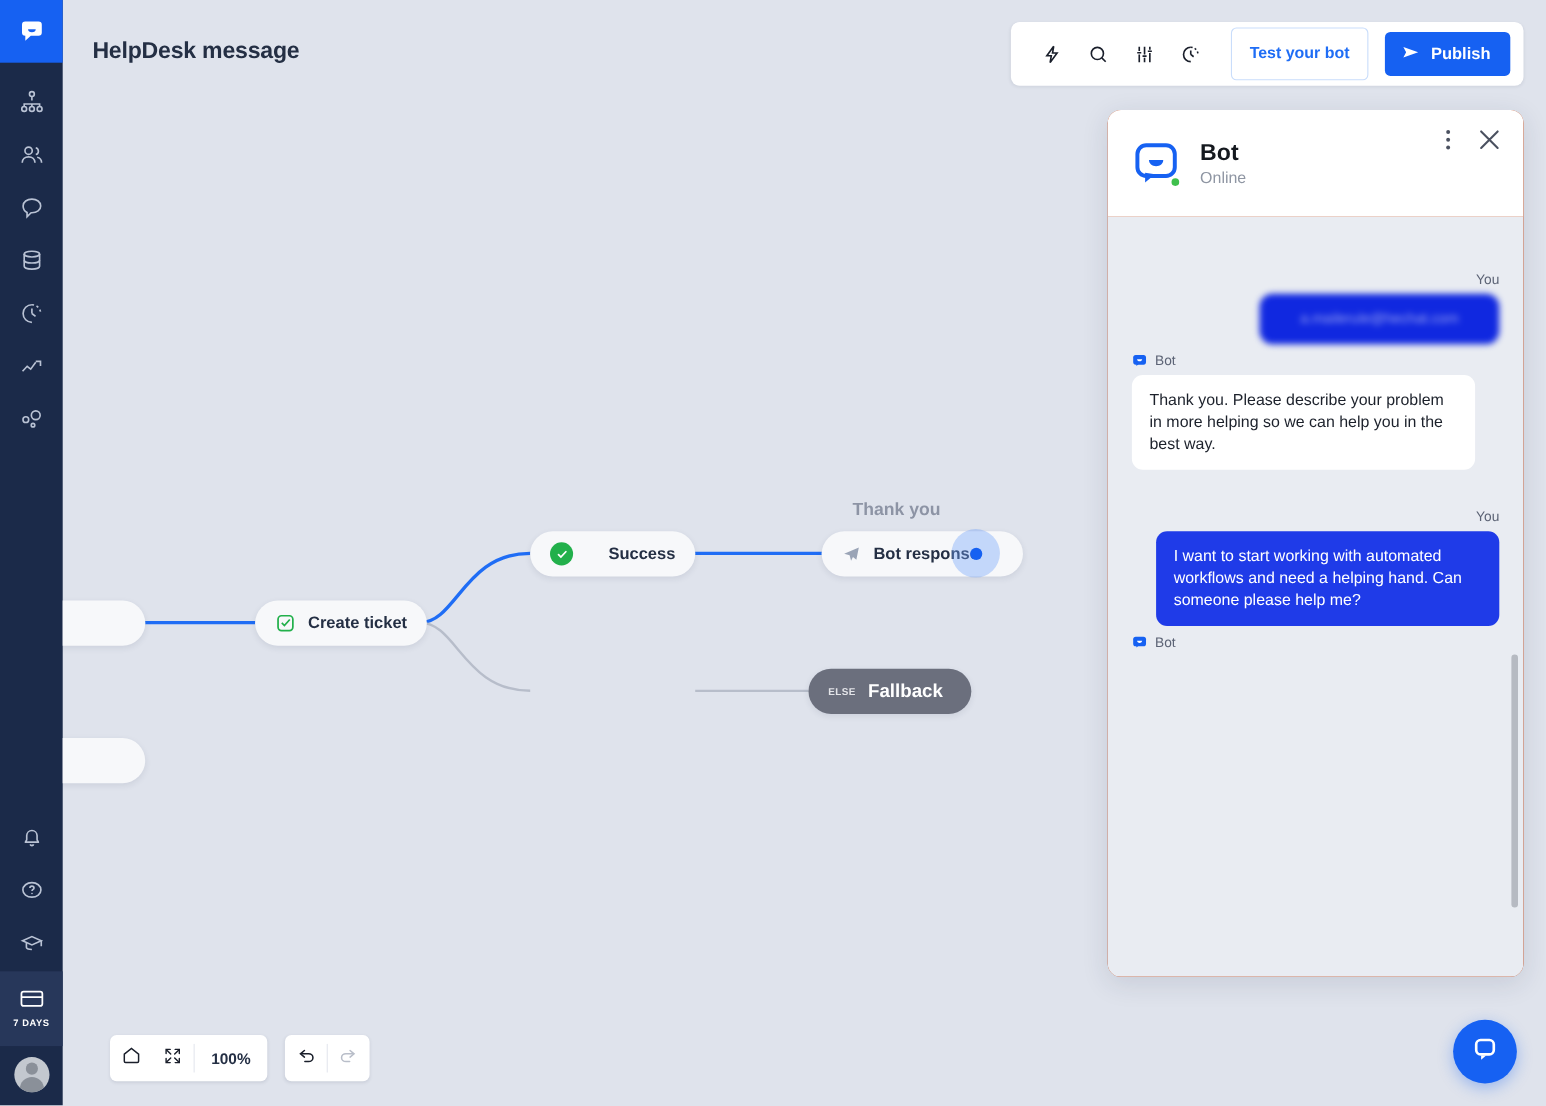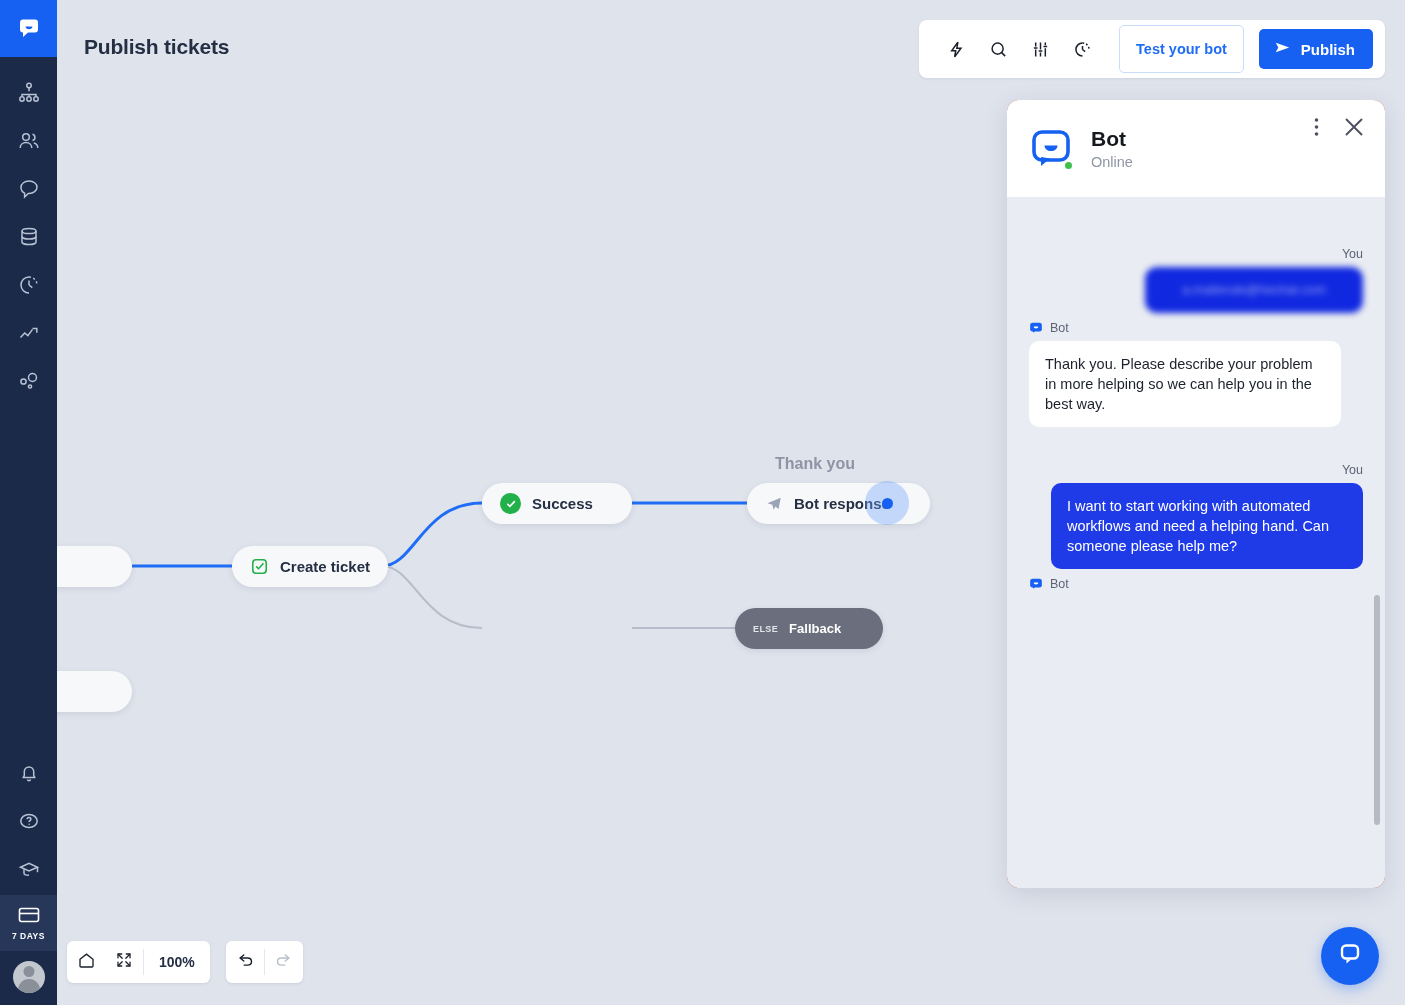--- a/index.html
+++ b/index.html
@@ -23,21 +23,21 @@
     display: flex; align-items: center; justify-content: center;
   }
   .sb-icon {
     width: 57px; height: 48px;
     display: flex; align-items: center; justify-content: center;
     cursor: pointer;
   }
   .sb-icon svg { stroke: #b9c2d4; fill: none; stroke-width: 1.5; }
   .sb-spacer { flex: 1 1 auto; }
   .sb-trial {
-    width: 57px; height: 56px; background: #27375a;
+    width: 57px; height: 68px; background: #27375a;
     display: flex; flex-direction: column; align-items: center;
     justify-content: center; gap: 3px; cursor: pointer;
   }
   .sb-trial-label {
     font-size: 8.5px; font-weight: bold; color: #ffffff; letter-spacing: .5px;
   }
   .sb-avatar {
     width: 32px; height: 32px; border-radius: 50%;
     background: #c3c8cf; margin: 10px 0 12px 0; overflow: hidden;
     position: relative; cursor: pointer;
@@ -102,21 +102,21 @@
     box-shadow: 0 2px 6px rgba(40,50,80,.10);
     white-space: nowrap;
   }
   .node-label { font-size: 15px; font-weight: bold; color: #242f44; }
   .badge { width: 21px; height: 21px; border-radius: 50%;
            display: flex; align-items: center; justify-content: center; }
   .badge.green { background: #22b04b; }
   .badge.red   { background: #e03a35; }
 
   .node.dark { background: #6b6f7d; }
-  .node.dark .node-label { color: #ffffff; font-size: 13px; }
+  .node.dark .node-label { color: #ffffff; font-size: 17px; }
   .else-tag {
     font-size: 9px; font-weight: bold; color: #e3e4e8;
     letter-spacing: .4px;
   }
 
   .edge-label {
     position: absolute; font-size: 16px; font-weight: bold;
     color: #8d94a5;
   }
   .port {
@@ -124,21 +124,21 @@
     background: rgba(110,160,250,.38);
     display: flex; align-items: center; justify-content: center;
     cursor: pointer;
   }
   .port::after {
     content: ""; width: 11px; height: 11px; border-radius: 50%;
     background: #1661f2;
   }
 
   
-  #zoombar { position: absolute; left: 67px; bottom: 22px; display: flex; gap: 16px; }
+  #zoombar { position: absolute; left: 100px; bottom: 22px; display: flex; gap: 16px; }
   .zb-group {
     height: 42px; background: #ffffff; border-radius: 6px;
     display: flex; align-items: center;
     box-shadow: 0 1px 3px rgba(30,40,70,.10); overflow: hidden;
   }
   .zb-btn {
     width: 38px; height: 42px; display: flex; align-items: center;
     justify-content: center; cursor: pointer;
   }
   .zb-btn svg { stroke: #1a1f2b; fill: none; stroke-width: 1.7; }
@@ -345,21 +345,21 @@
         <svg width="24" height="18" viewBox="0 0 24 18" fill="none" stroke="#ffffff" stroke-width="1.6">
           <rect x="2.5" y="2.5" width="19" height="13" rx="2"></rect>
           <path d="M2.5 7.5h19"></path>
         </svg>
       </span>
       <span class="sb-trial-label">7 DAYS</span>
     </div>
     <div class="sb-avatar"></div>
   </div>
 
-  <div id="page-title">Publish tickets</div>
+  <div id="page-title">HelpDesk message</div>
 
   <div id="toolbar">
     <div class="tb-icon">
       <svg width="21" height="21" viewBox="0 0 24 24">
         <path d="M13.6 3.5L6.5 13.4h4.6L9.9 20.5l7.2-10H12.4z"></path>
       </svg>
     </div>
     <div class="tb-icon">
       <svg width="21" height="21" viewBox="0 0 24 24">
         <circle cx="11" cy="11" r="6.3"></circle>
@@ -416,21 +416,21 @@
     <div class="node" style="left:175px; top:466px;">
       <span style="display:flex;align-items:center;">
         <svg width="19" height="19" viewBox="0 0 24 24" fill="none" stroke="#22b04b" stroke-width="2">
           <rect x="3.5" y="3.5" width="17" height="17" rx="4"></rect>
           <path d="M7.8 11.8l3 3 6.2-7"></path>
         </svg>
       </span>
       <span class="node-label">Create ticket</span>
     </div>
 
-    <div class="node" style="left:425px; top:403px; width:150px;">
+    <div class="node" style="left:425px; top:403px; width:150px;justify-content:space-between;">
       <span class="badge green">
         <svg width="12" height="12" viewBox="0 0 24 24" fill="none" stroke="#ffffff" stroke-width="3.2" stroke-linecap="round">
           <path d="M5.5 12.5l4.3 4.3 9-9.6"></path>
         </svg>
       </span>
       <span class="node-label">Success</span>
     </div>
 
 
     <div class="edge-label" style="left:718px; top:375px;">Thank you</div>

